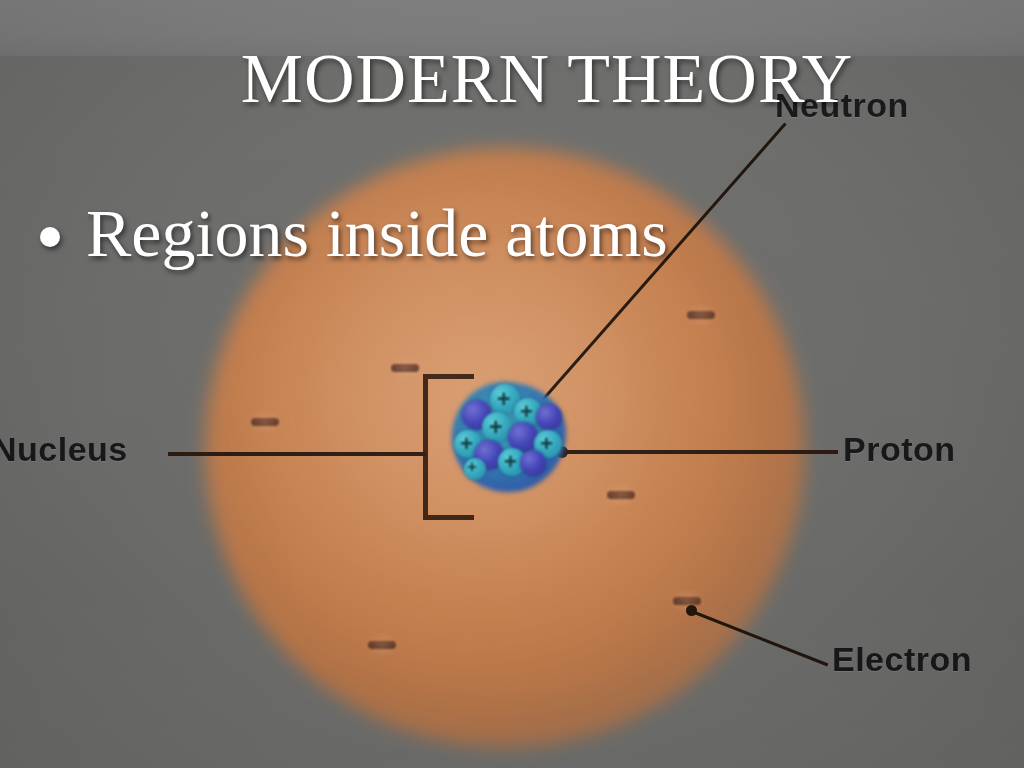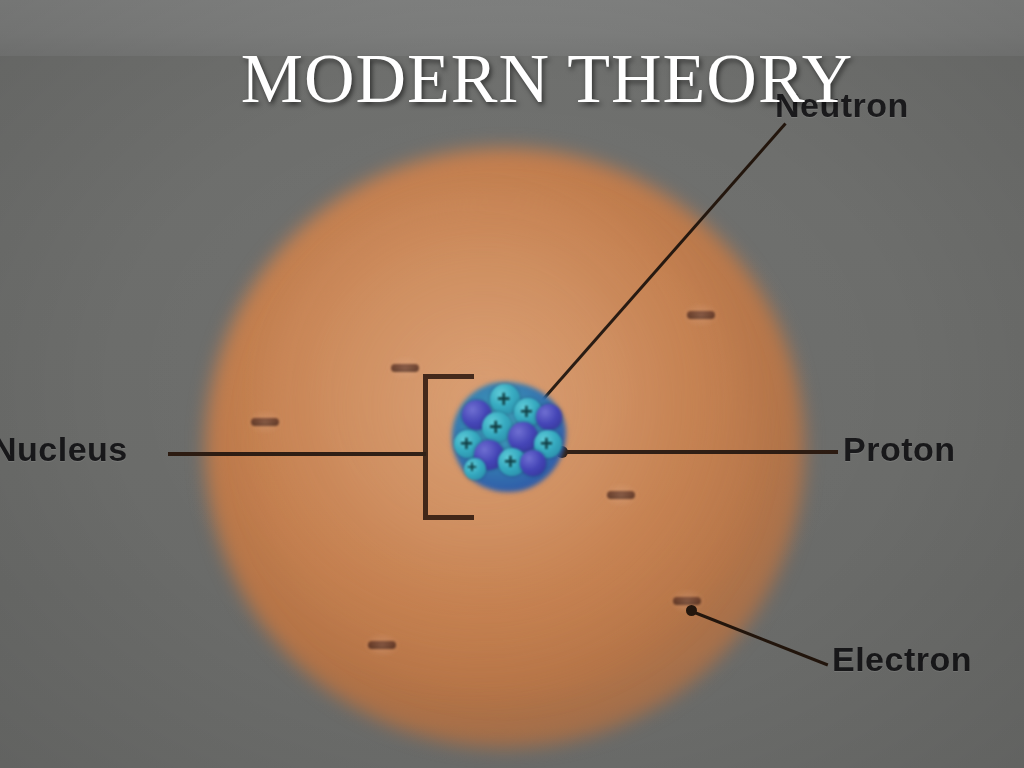--- a/index.html
+++ b/index.html
@@ -218,14 +218,18 @@
 
   <div class="lbl" id="lbl-nucleus">Nucleus</div>
   <div class="lbl" id="lbl-proton">Proton</div>
   <div class="lbl" id="lbl-electron">Electron</div>
   <div class="lbl" id="lbl-neutron">Neutron</div>
 
   <div class="bg-vign"></div>
 
   <div id="title">MODERN THEORY</div>
 
+  <div id="bullet-row">
+    <div id="bullet-dot"></div>
+    <div id="bullet-text">Regions inside atoms</div>
+  </div>
 
 </div>
 
 </body></html>

